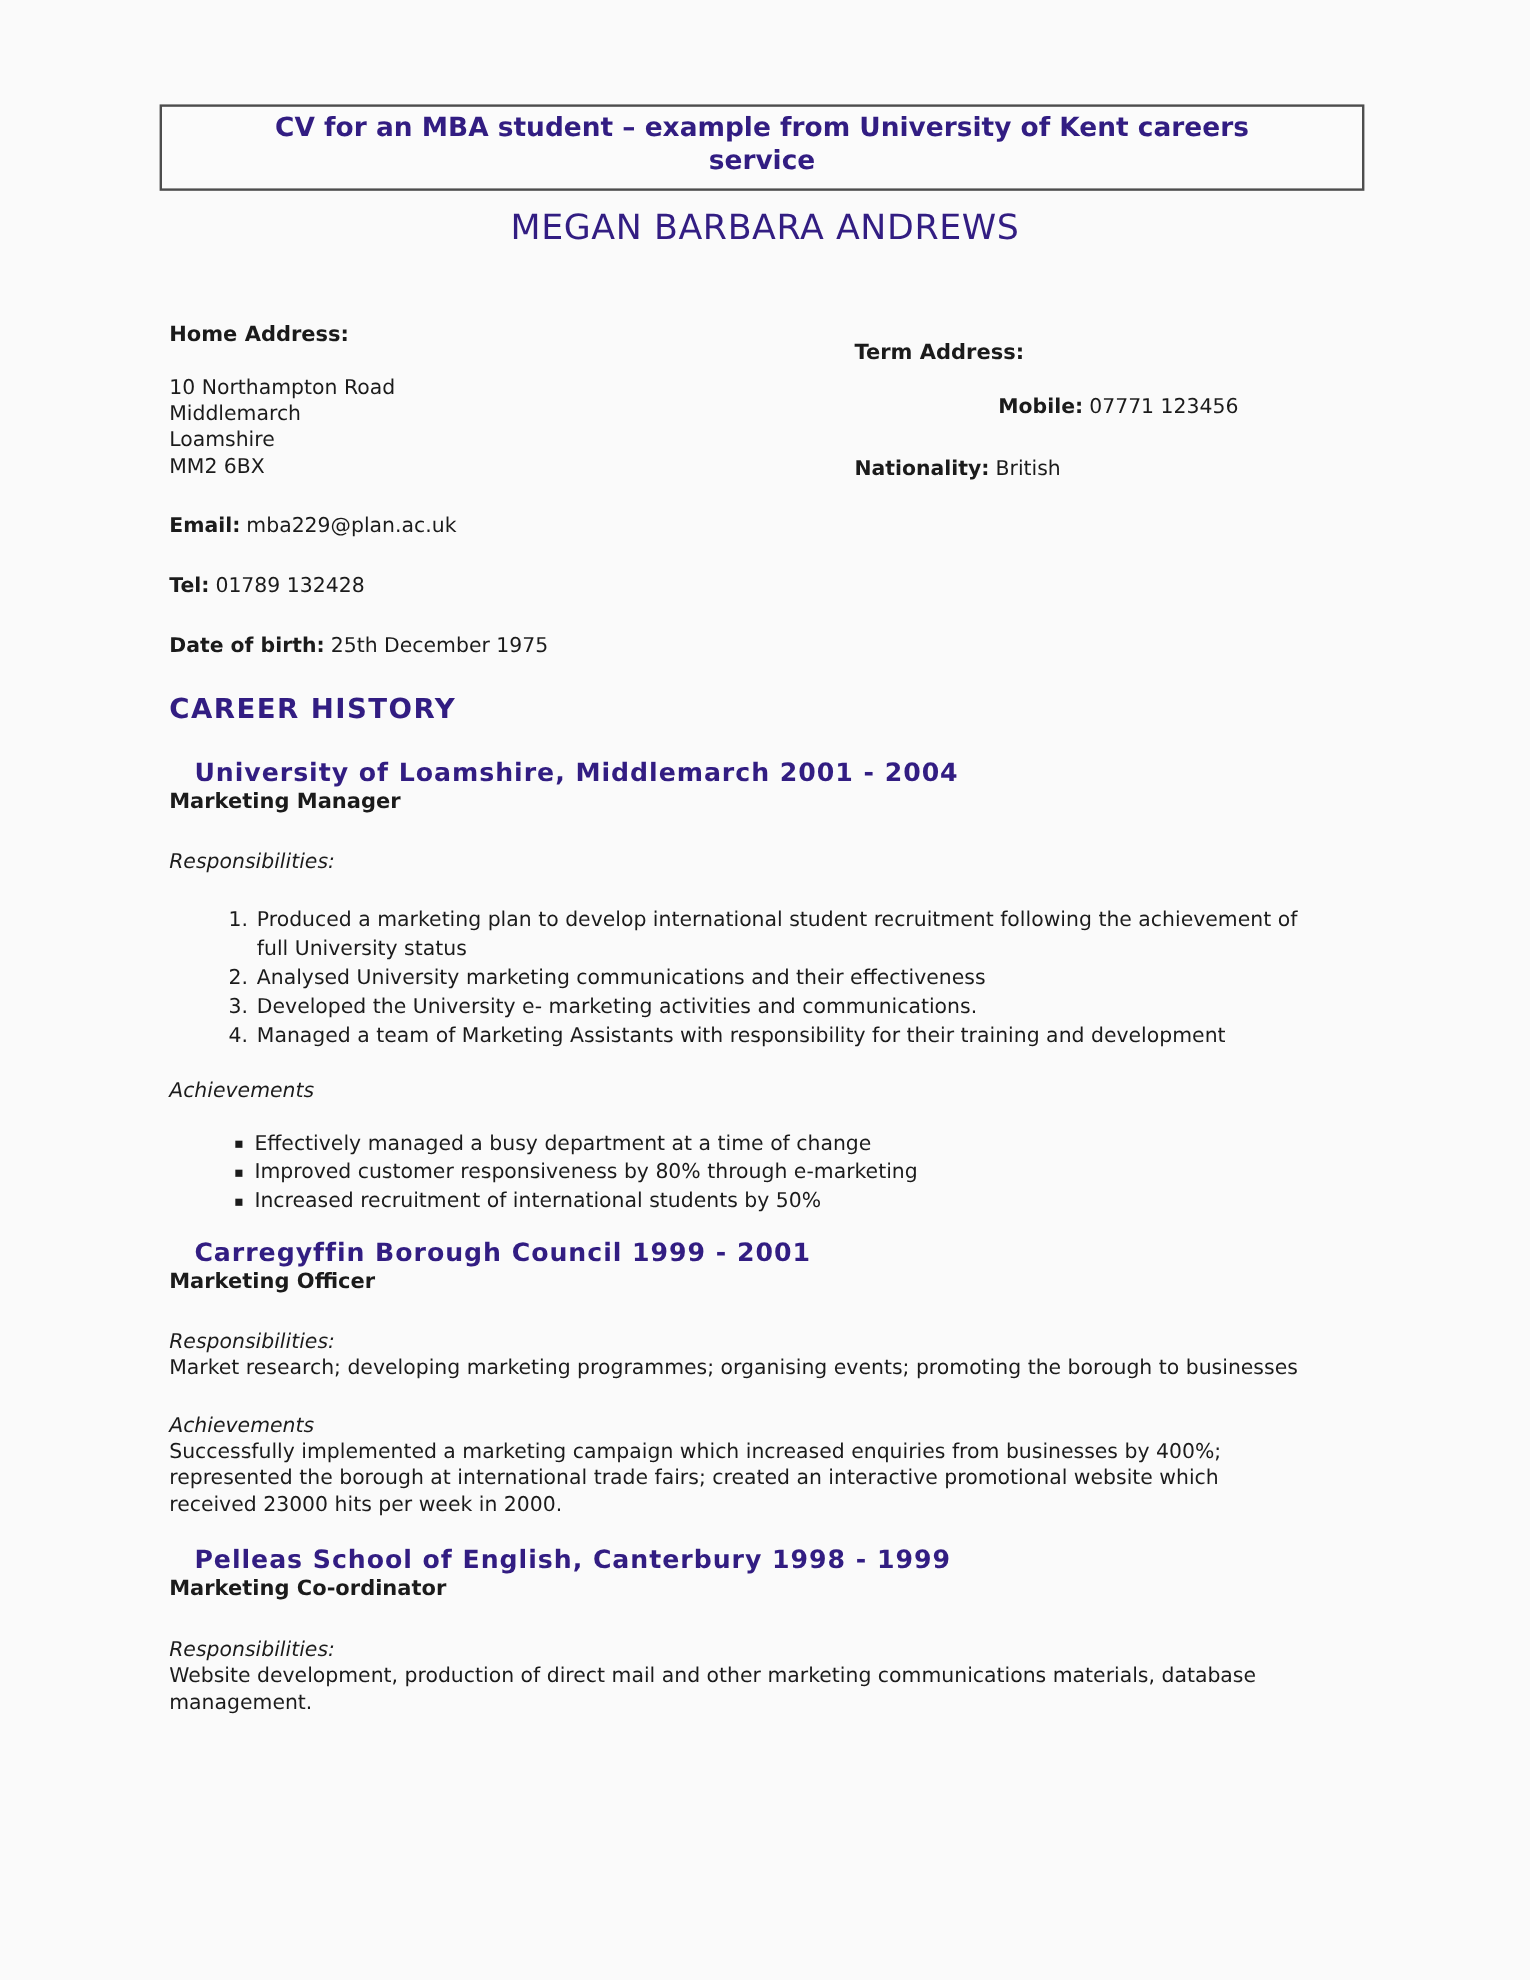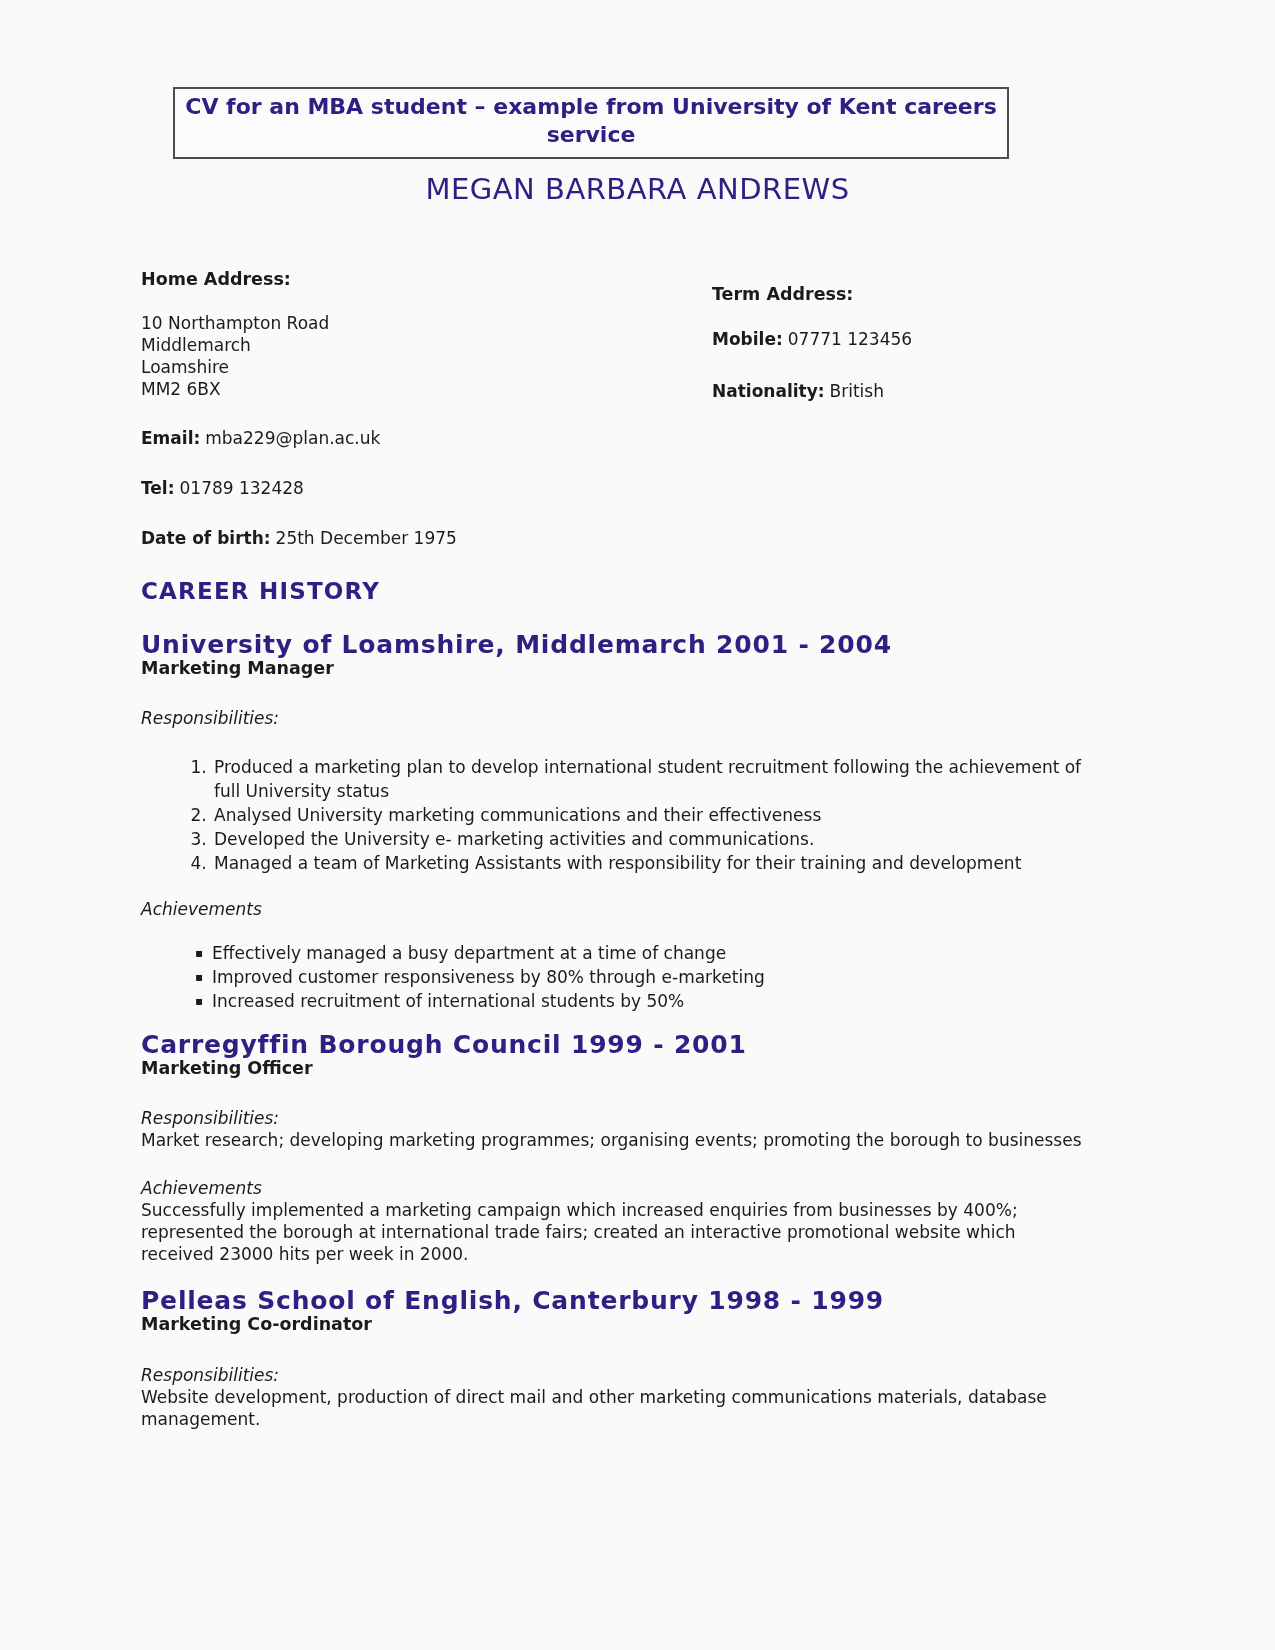--- a/index.html
+++ b/index.html
@@ -4,53 +4,54 @@
 <style>
   html,body{margin:0;padding:0;}
   body{
     width:1275px;height:1650px;
     background:#fafafa;
     font-family:"DejaVu Sans",sans-serif;
     color:var(--ink,#1b1b1b);
     position:relative;overflow:hidden;
   }
   .banner-box{
-    position:absolute;left:133px;top:87px;width:836px;box-sizing:border-box;
+    position:absolute;left:133px;top:87px;width:1004px;box-sizing:border-box;
     border:2px solid #4d4d4d;background:#fbfbfb;
-    padding:4px 10px 8px;text-align:center;margin-left:40px;
+    padding:4px 10px 8px;text-align:center;
   }
   .banner-text{
     font-weight:bold;font-size:22px;line-height:28px;
     color:var(--accent,#321d82);max-width:850px;margin:0 auto;
   }
   .cv-name{
     position:absolute;left:0;top:172px;width:1275px;text-align:center;
     font-weight:normal;font-size:29px;color:var(--accent,#321d82);
     letter-spacing:0.5px;
   }
   .contact-col{position:absolute;font-size:17px;line-height:22px;}
   .contact-left{left:141px;top:268px;width:560px;}
   .contact-right{left:712px;top:283px;width:440px;}
   .addr-label{font-weight:bold;font-size:17.5px;}
   .addr-lines{margin-top:22px;}
   .addr-lines div{line-height:22px;}
   .row-email{margin-top:27px;}
   .row-tel{margin-top:28px;}
   .row-dob{margin-top:28px;}
-  .row-mobile{margin-top:23px;}
+  .row-mobile{margin-top:23px;text-align:center;}
   .row-nationality{margin-top:30px;}
   .lbl{font-weight:bold;margin-right:5px;}
   .career{position:absolute;left:141px;top:578px;width:945px;font-size:17px;line-height:22px;}
   .career-title{
     font-weight:bold;font-size:23px;line-height:26px;letter-spacing:1.2px;
     color:var(--accent,#321d82);
   }
   .org{
-    font-weight:bold;font-size:25px;line-height:23px;letter-spacing:0.8px;
+    font-weight:bold;font-size:21px;line-height:23px;letter-spacing:0.8px;
     color:var(--accent,#321d82);
+    margin-left:21px;
   }
   .org-1{margin-top:29px;}
   .org-2{margin-top:20px;}
   .org-3{margin-top:24px;}
   .role{font-weight:bold;font-size:17.5px;line-height:22px;margin-top:1px;}
   .ital{font-style:italic;line-height:22px;}
   .gap-lab{margin-top:28px;}
   .gap-lab-sm{margin-top:23px;}
   .gap-lab-md{margin-top:26px;}
   .gap-lab-lg{margin-top:29px;}

